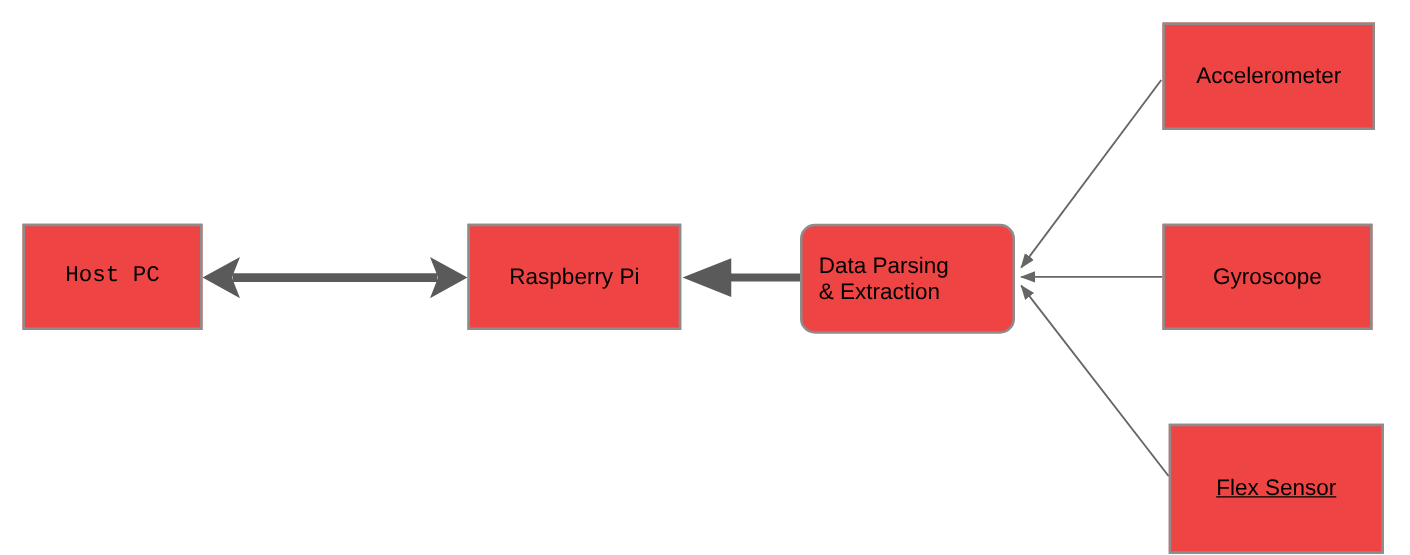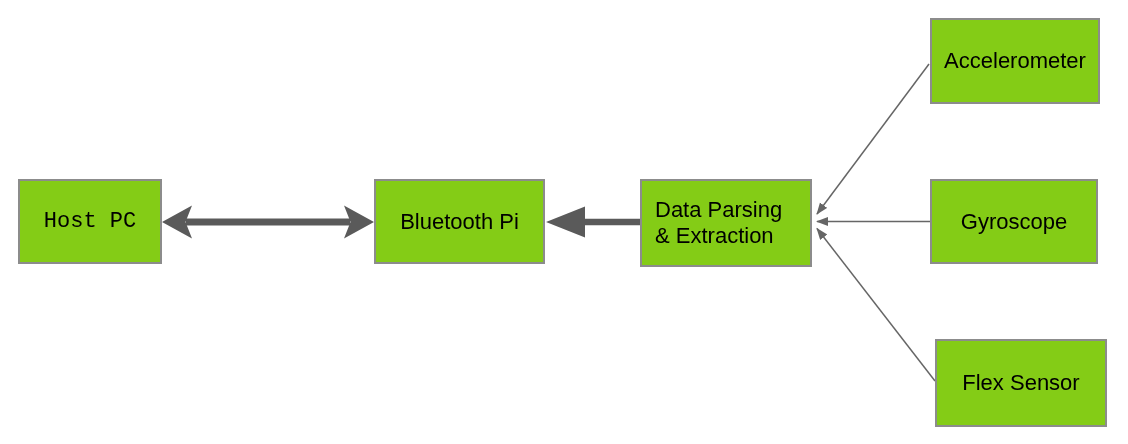--- a/index.html
+++ b/index.html
@@ -19,38 +19,38 @@
     position: absolute;
     left: 0;
     top: 0;
     width: 1128px;
     height: 444px;
     pointer-events: none;
   }
   .node {
     position: absolute;
     box-sizing: border-box;
-    background: #84cc16;
+    background: #ef4444;
     border: 2px solid #8c8c8c;
     display: flex;
     align-items: center;
     justify-content: center;
-    font-size: 22px;
+    font-size: 18px;
     line-height: 1.18;
     color: #000000;
     text-align: center;
     white-space: pre-line;
   }
   #node-host-pc       { left: 18px;  top: 179px; width: 144px; height: 85px; font-family: Liberation Mono, monospace; }
   #node-raspberry-pi  { left: 374px; top: 179px; width: 171px; height: 85px; }
   #node-data-parsing  { left: 640px; top: 179px; width: 172px; height: 88px;
-                        justify-content: flex-start; padding-left: 13px; text-align: left; }
+                        justify-content: flex-start; padding-left: 13px; text-align: left; border-radius: 12px; }
   #node-accelerometer { left: 930px; top: 18px;  width: 170px; height: 86px; }
   #node-gyroscope     { left: 930px; top: 179px; width: 168px; height: 85px; }
-  #node-flex-sensor   { left: 935px; top: 339px; width: 172px; height: 88px; }
+  #node-flex-sensor   { left: 935px; top: 339px; width: 172px; height: 104px; text-decoration: underline; }
   .edge-label {
     position: absolute;
     left: 173px;
     top: 191px;
     width: 200px;
     text-align: center;
     font-size: 22px;
     color: #000000;
   }
 </style>
@@ -80,21 +80,21 @@
     <line x1="929" y1="64" x2="817" y2="214" stroke="#666666" stroke-width="1.5" marker-end="url(#thin-head)"></line>
     <line x1="930" y1="221.5" x2="817" y2="221.5" stroke="#666666" stroke-width="1.5" marker-end="url(#thin-head)"></line>
     <line x1="935" y1="381" x2="817" y2="228.5" stroke="#666666" stroke-width="1.5" marker-end="url(#thin-head)"></line>
   </svg>
 
   <div class="node" id="node-host-pc">
     <span>Host PC</span>
   </div>
 
   <div class="node" id="node-raspberry-pi">
-    <span>Bluetooth Pi</span>
+    <span>Raspberry Pi</span>
   </div>
 
   <div class="node" id="node-data-parsing">
     <span>Data Parsing
 &amp; Extraction</span>
   </div>
 
   <div class="node" id="node-accelerometer">
     <span>Accelerometer</span>
   </div>

